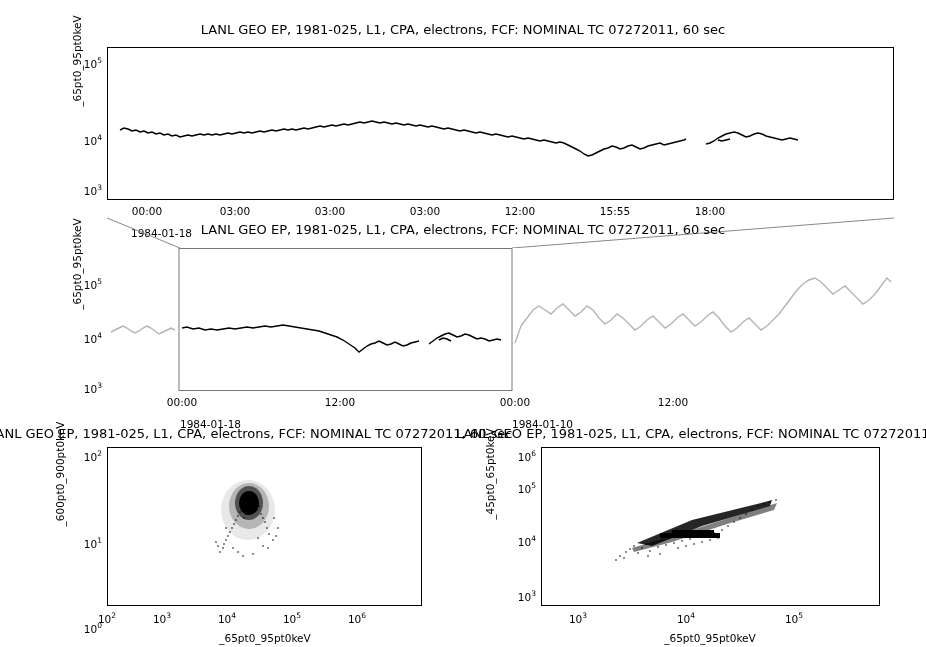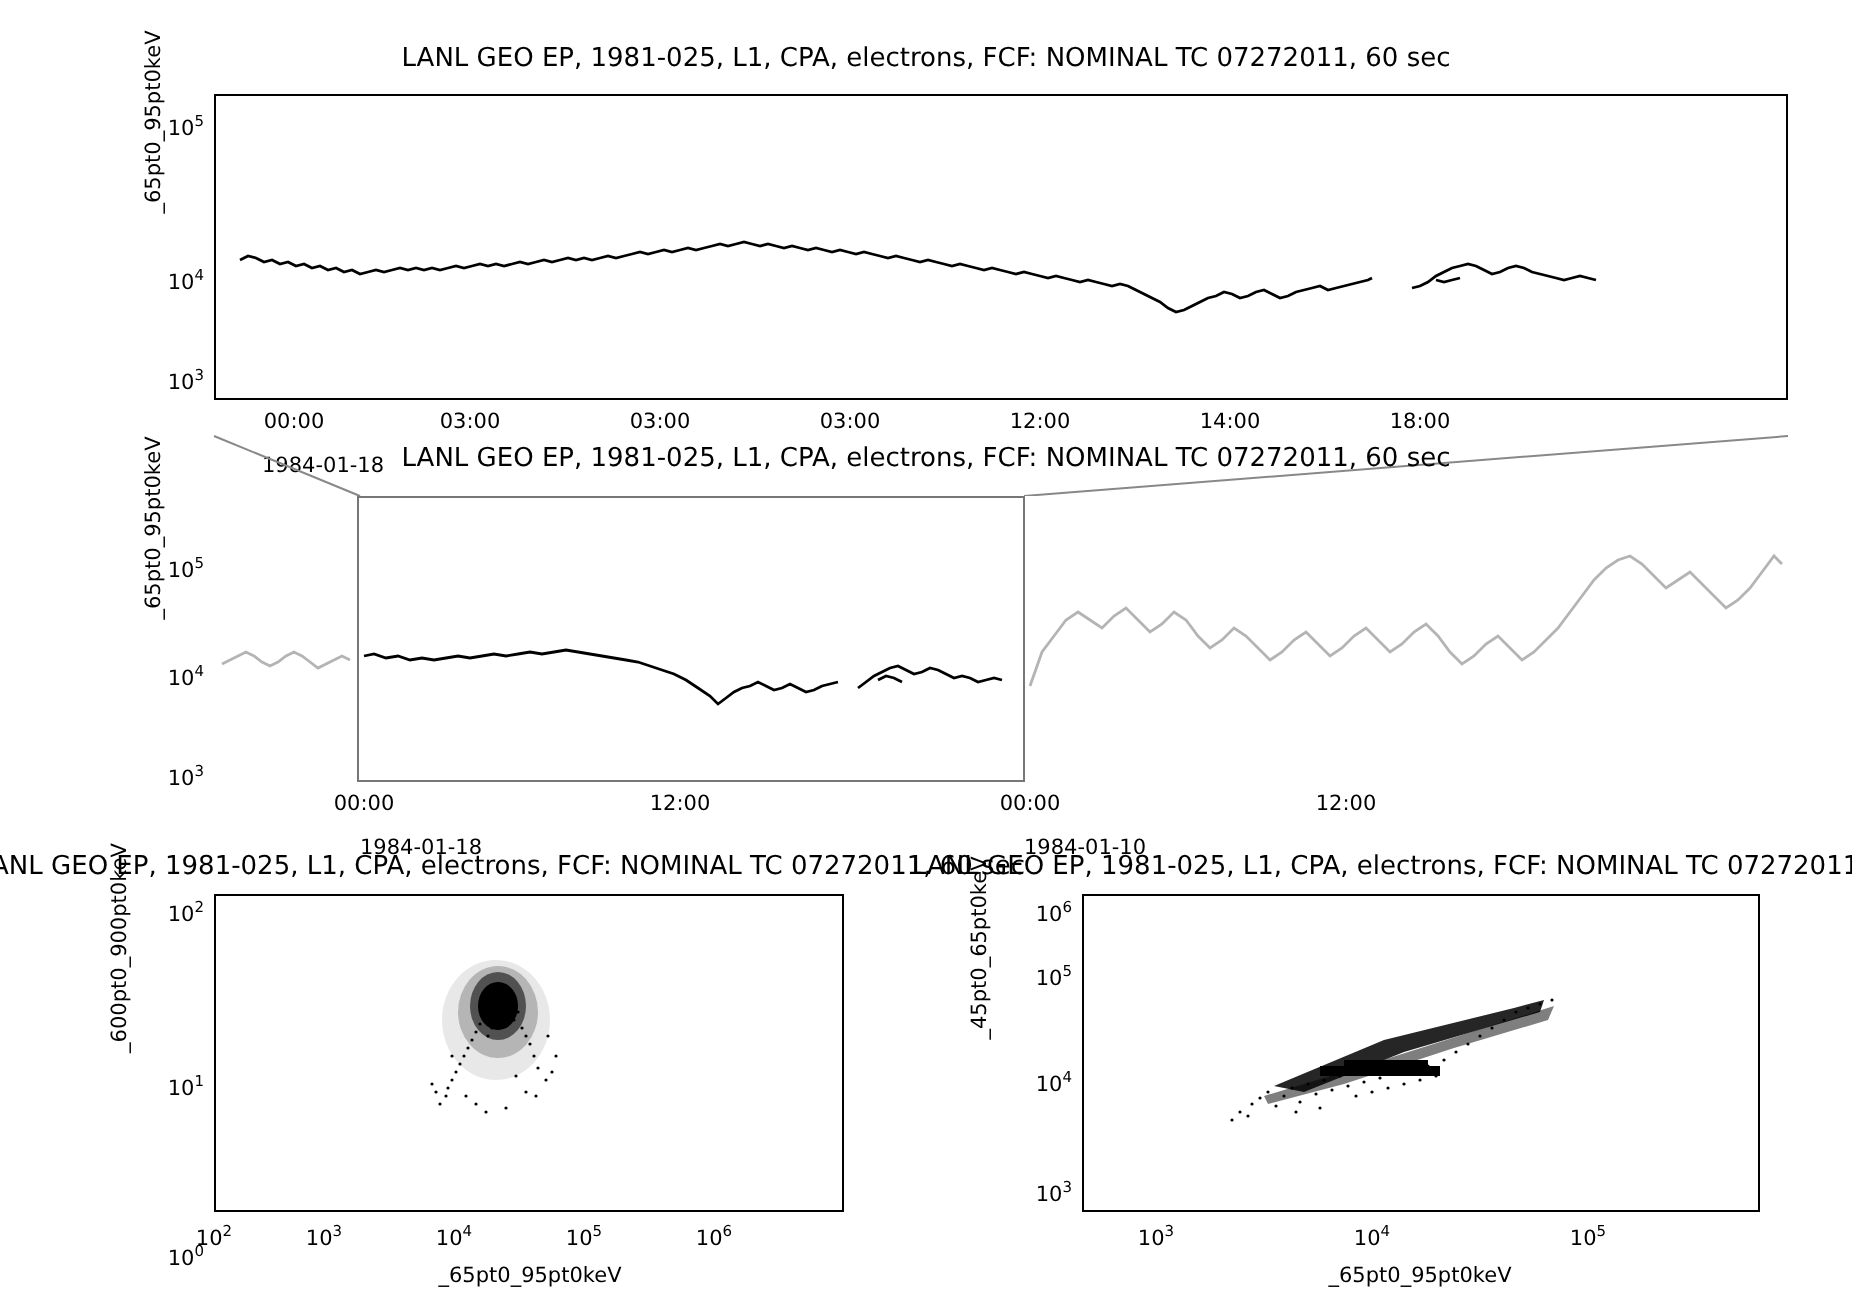--- a/index.html
+++ b/index.html
@@ -105,21 +105,21 @@
       <polyline fill="none" stroke="#000000" stroke-width="1.4" points="
         610,92 614,93 618,92 622,91"></polyline>
     </svg>
   </div>
 
   <div class="tick-label x" style="left:117px; top:205px; width:60px;">00:00</div>
   <div class="tick-label x" style="left:205px; top:205px; width:60px;">03:00</div>
   <div class="tick-label x" style="left:300px; top:205px; width:60px;">03:00</div>
   <div class="tick-label x" style="left:395px; top:205px; width:60px;">03:00</div>
   <div class="tick-label x" style="left:490px; top:205px; width:60px;">12:00</div>
-  <div class="tick-label x" style="left:585px; top:205px; width:60px;">14:00</div>
+  <div class="tick-label x" style="left:585px; top:205px; width:60px;">15:55</div>
   <div class="tick-label x" style="left:680px; top:205px; width:60px;">18:00</div>
   <div class="tick-label x" style="left:775px; top:205px; width:60px;margin-top:44px;">21:00</div>
 
   <div class="datestamp" style="left:131px; top:227px;">1984-01-18</div>
 </div>
 
 <svg class="panel" style="left:0; top:200px; width:926px; height:60px;" width="926" height="60">
   <line x1="107" y1="18" x2="180" y2="48" stroke="#888888" stroke-width="1"></line>
   <line x1="894" y1="18" x2="512" y2="48" stroke="#888888" stroke-width="1"></line>
 </svg>

